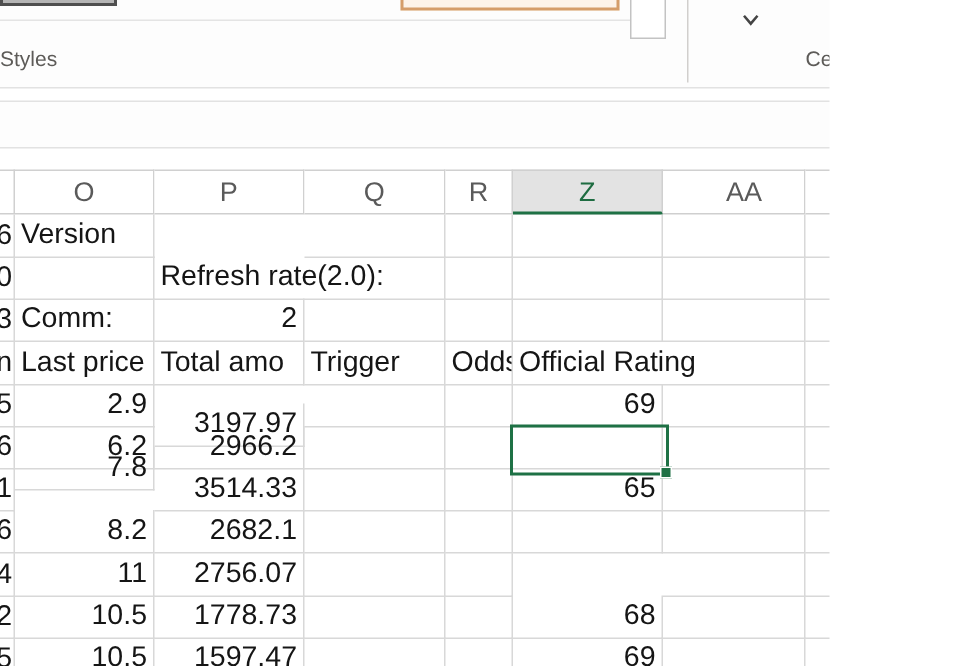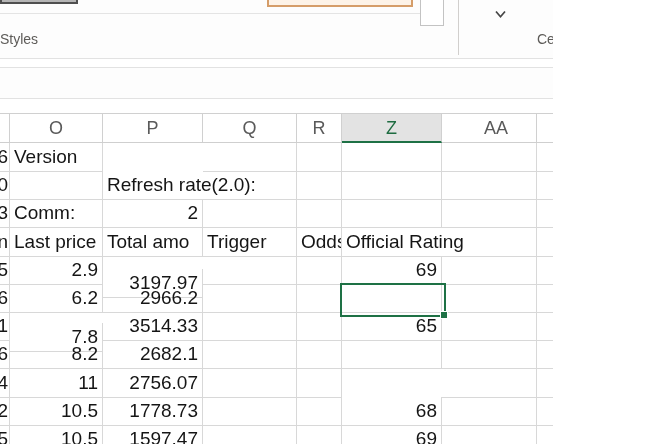--- a/index.html
+++ b/index.html
@@ -132,21 +132,21 @@
       <div class="cell al ncol" style="left: 0px; top: 284px; width: 10px; height: 29px;">6</div>
       <div class="cell ar" style="left: 10px; top: 284px; width: 93px; height: 29px;">6.2</div>
       <div class="cell ar" style="left: 103px; top: 284px; width: 100px; height: 29px;">2966.2</div>
       <div class="cell al" style="left: 203px; top: 284px; width: 94px; height: 29px;"></div>
       <div class="cell al" style="left: 297px; top: 284px; width: 45px; height: 29px;"></div>
       <div class="cell al" style="left: 342px; top: 284px; width: 100px; height: 29px;"></div>
       <div class="cell al" style="left: 442px; top: 284px; width: 95px; height: 29px;"></div>
       <div class="cell al" style="left: 537px; top: 284px; width: 96px; height: 29px;"></div>
       <div class="cell al" style="left: 633px; top: 284px; width: 19px; height: 29px;"></div>
       <div class="cell al ncol" style="left: 0px; top: 312.2px; width: 10px; height: 29px;">1</div>
-      <div class="cell ar" style="left: 10px; top: 323px; width: 93px; height: 29px; text-align: right;">7.8</div>
+      <div class="cell ar" style="left: 10px; top: 298px; width: 93px; height: 29px; text-align: right;">7.8</div>
       <div class="cell ar" style="left: 103px; top: 312.2px; width: 100px; height: 29px;">3514.33</div>
       <div class="cell al" style="left: 203px; top: 312.2px; width: 94px; height: 29px;"></div>
       <div class="cell al" style="left: 297px; top: 312.2px; width: 45px; height: 29px;"></div>
       <div class="cell ar" style="left: 342px; top: 312.2px; width: 100px; height: 29px;">65</div>
       <div class="cell al" style="left: 442px; top: 312.2px; width: 95px; height: 29px;"></div>
       <div class="cell al" style="left: 537px; top: 312.2px; width: 96px; height: 29px;"></div>
       <div class="cell al" style="left: 633px; top: 312.2px; width: 19px; height: 29px;"></div>
       <div class="cell al ncol" style="left: 0px; top: 340.4px; width: 10px; height: 29px;">6</div>
       <div class="cell ar" style="left: 10px; top: 340.4px; width: 93px; height: 29px;">8.2</div>
       <div class="cell ar" style="left: 103px; top: 340.4px; width: 100px; height: 29px;">2682.1</div>

